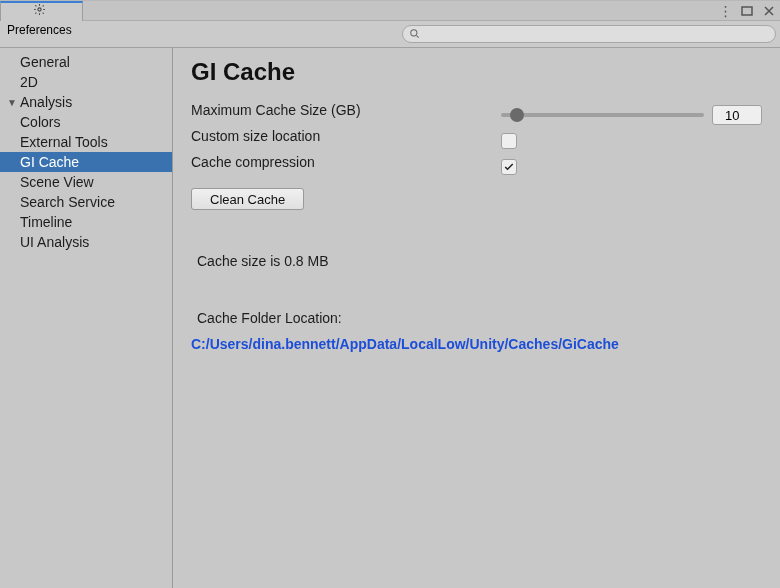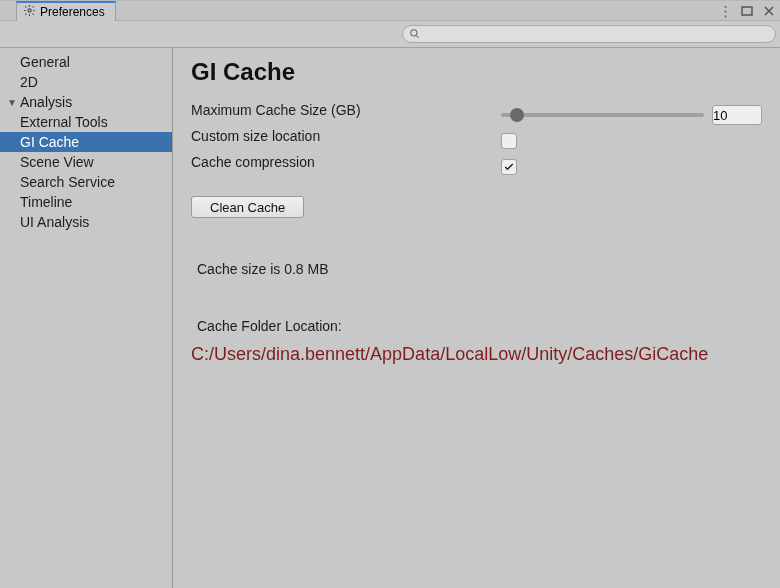--- a/index.html
+++ b/index.html
@@ -24,23 +24,24 @@
   .tab {
     display: flex;
     align-items: center;
     background: #cbcbcb;
     border: 1px solid #9e9e9e;
     border-top: 2px solid #3b7fd4;
     border-bottom: none;
     height: 20px;
     padding: 0 10px 0 6px;
     gap: 4px;
-    margin-left: 16px;
+    margin-left: 0;
     font-size: 12px;
     color: #000;
+    flex-direction: column;
   }
   .tab svg { width: 13px; height: 13px; }
   .titlebar-right {
     position: absolute;
     right: 4px;
     top: 0;
     height: 20px;
     display: flex;
     align-items: center;
     gap: 8px;
@@ -154,21 +155,21 @@
     width:14px;height:14px;background:#6a6a6a;border:none;border-radius:50%;cursor:pointer;
   }
   .numbox {
     width: 50px;
     height: 20px;
     background:#efefef;
     border:1px solid #a0a0a0;
     border-radius:3px;
     font-size:13px;
     text-align:left;
-    padding: 0 0;
+    padding: 0 12px;
     outline:none;
   }
   .checkbox {
     width:16px;height:16px;
     background:#efefef;
     border:1px solid #a0a0a0;
     border-radius:3px;
     display:flex;align-items:center;justify-content:center;
     cursor:pointer;
   }
@@ -179,33 +180,34 @@
     align-items:center;
     justify-content:center;
     height:22px;
     padding:0 18px;
     background: linear-gradient(#f0f0f0,#e0e0e0);
     border:1px solid #9a9a9a;
     border-radius:3px;
     font-size:13px;
     color:#111;
     cursor:pointer;
-    margin-top:16px;
+    margin-top:8px;
     margin-bottom:4px;
   }
   .info {
     font-size:14px;
     color:#1c1c1c;
     padding: 2px 0 2px 6px;
     margin-top: 37px;
   }
   .path {
-    font-size:18px;
-    color:#7f1d1d;
+    font-size:14px;
+    color:#1d4ed8;
     padding: 8px 0 2px 0;
+    font-weight: bold;
   }
 </style>
 </head>
 <body>
 
 <div class="titlebar">
   <div class="tab">
     <span>
       <svg viewBox="0 0 24 24" fill="none" stroke="#444" stroke-width="2">
         <circle cx="12" cy="12" r="3"></circle>
@@ -248,20 +250,23 @@
       <span>General</span>
     </div>
     <div class="sidebar-item">
       <span>2D</span>
     </div>
     <div class="sidebar-item indent1">
       <span class="caret">▼</span>
       <span>Analysis</span>
     </div>
     <div class="sidebar-item">
+      <span>Colors</span>
+    </div>
+    <div class="sidebar-item">
       <span>External Tools</span>
     </div>
     <div class="sidebar-item selected">
       <span>GI Cache</span>
     </div>
     <div class="sidebar-item">
       <span>Scene View</span>
     </div>
     <div class="sidebar-item">
       <span>Search Service</span>

